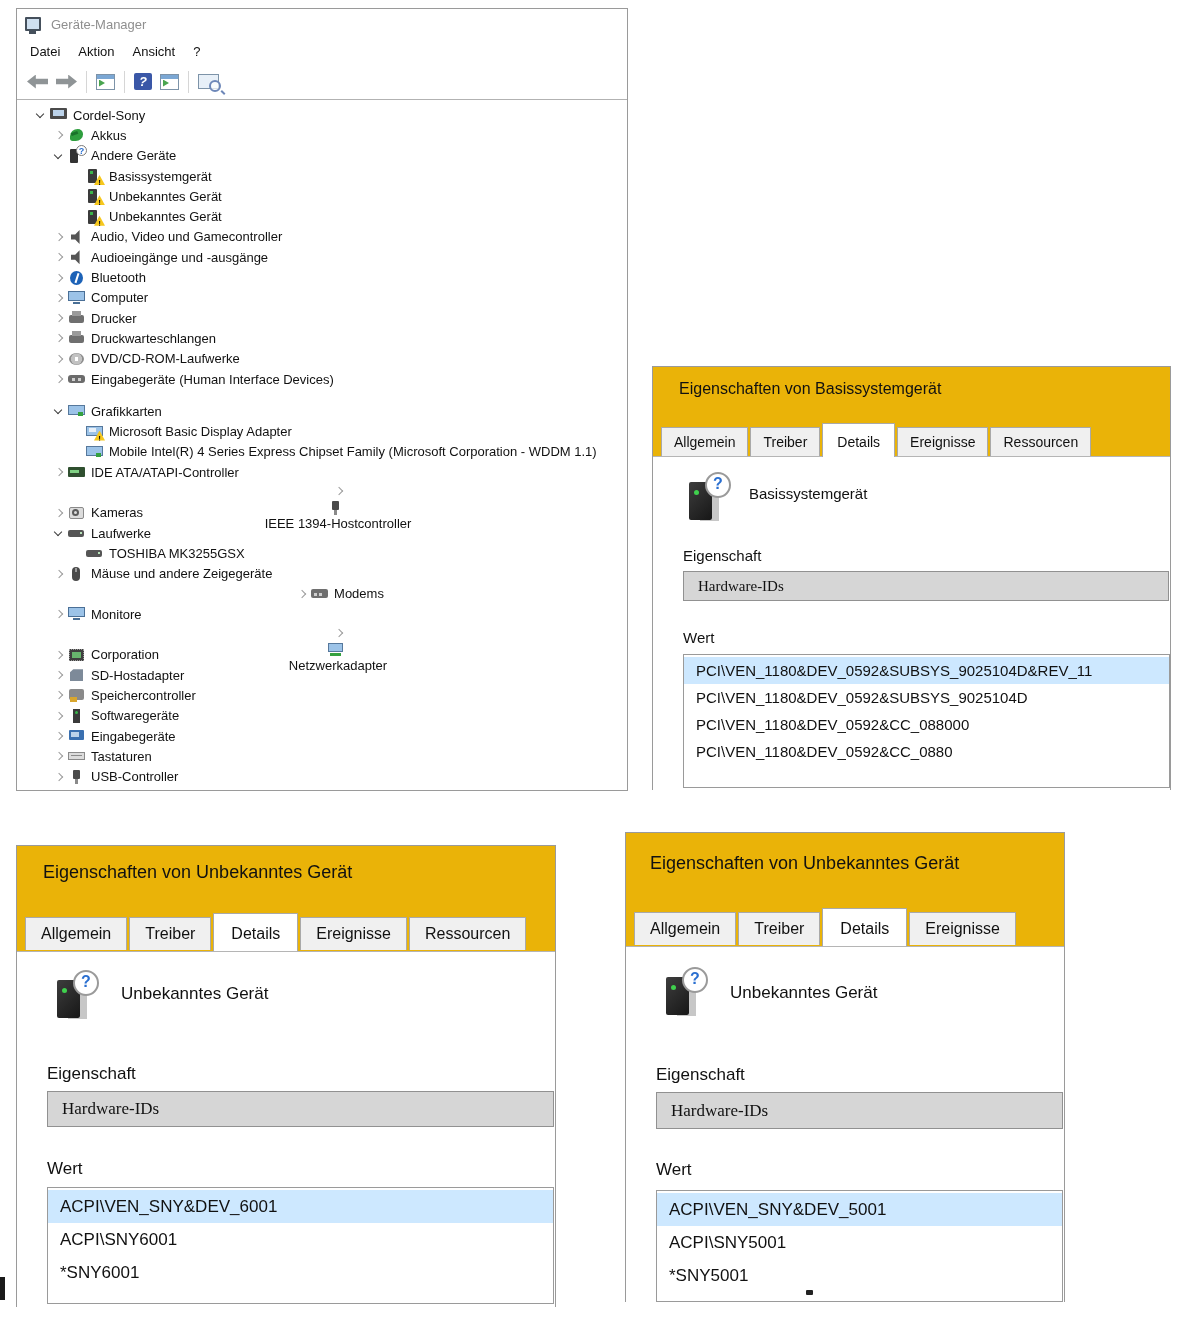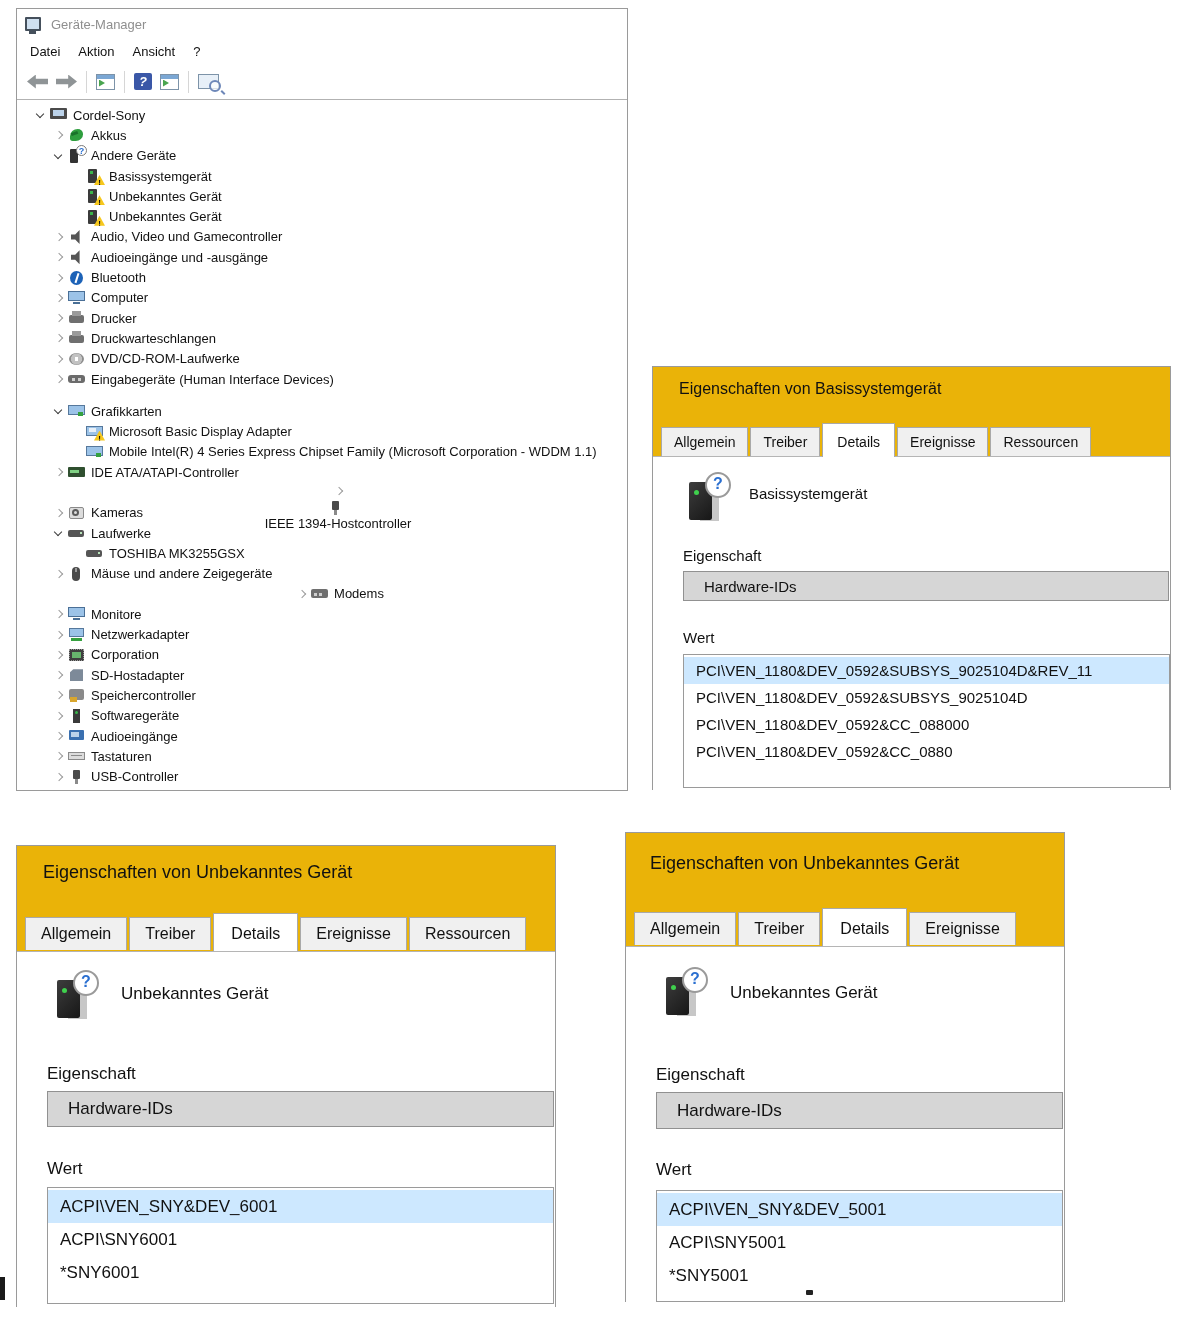--- a/index.html
+++ b/index.html
@@ -98,21 +98,21 @@
   .tab{background:#f0f0f0;border:1px solid #a9a9a9;border-bottom:none;padding:6px 12px;margin-right:2px;font-size:14px;color:#111;position:relative;}
   .tab.active{background:#fff;padding:10px 14px 7px 14px;margin-bottom:-1px;z-index:3;}
   .content{position:absolute;left:0;right:0;bottom:0;background:#fff;border-top:1px solid #b5b5b5;}
   .devicon{position:absolute;width:50px;height:50px;}
   .devicon::before{content:"";position:absolute;left:2px;top:10px;width:23px;height:38px;background:linear-gradient(135deg,#3d3d3d,#171717);border-radius:2px;box-shadow:9px 3px 0 -2px #c7c7c7;}
   .devicon .led{position:absolute;left:7px;top:18px;width:5px;height:5px;background:#3fd04d;border-radius:50%;}
   .devicon .qcircle{position:absolute;left:18px;top:0;width:26px;height:26px;background:#fff;border:2px solid #9a9a9a;border-radius:50%;font-style:normal;}
   .devicon .qcircle::before{content:"?";position:absolute;left:0;right:0;top:1px;text-align:center;color:#2a6fd0;font-weight:bold;font-size:16px;}
   .devname{position:absolute;font-size:15px;color:#111;}
   .flabel{position:absolute;font-size:15px;color:#111;}
-  .combo{position:absolute;background:#d6d6d6;border:1px solid #919191;font-size:15px;color:#111;padding-left:20px;display:flex;align-items:center;}
+  .combo{position:absolute;background:#d6d6d6;border:1px solid #919191;font-size:15px;color:#111;padding-left:14px;display:flex;align-items:center;font-family:Liberation Serif, serif;}
   .listbox{position:absolute;background:#fff;border:1px solid #9a9a9a;overflow:hidden;padding-top:2px;}
   .lrow{height:27px;line-height:27px;padding-left:12px;font-size:15px;color:#111;white-space:nowrap;}
   .lrow.selected{background:#cde8ff;}
   
   .lg .dlg-title{font-size:18px;}
   .lg .tab{font-size:16px;padding:7px 15px;}
   .lg .tab.active{padding:11px 17px 8px 17px;}
   .lg .devname{font-size:17px;}
   .lg .flabel{font-size:17px;}
   .lg .combo{font-size:17px;}
@@ -290,21 +290,21 @@
         <div class="trow" style="padding-left: 32px; justify-content: center;">
           <span class="chev right"></span>
           <span class="ticon modem-icon"></span>
           <span class="tlabel">Modems</span>
         </div>
         <div class="trow" style="padding-left: 32px;">
           <span class="chev right"></span>
           <span class="ticon monitor-icon"></span>
           <span class="tlabel">Monitore</span>
         </div>
-        <div class="trow" style="padding-left: 32px;">
+        <div class="trow" style="padding-left: 32px; flex-direction: column;">
           <span class="chev right"></span>
           <span class="ticon network-icon"></span>
           <span class="tlabel">Netzwerkadapter</span>
         </div>
         <div class="trow" style="padding-left: 32px;">
           <span class="chev right"></span>
           <span class="ticon cpu-icon"></span>
           <span class="tlabel">Corporation</span>
         </div>
         <div class="trow" style="padding-left: 32px;">
@@ -318,21 +318,21 @@
           <span class="tlabel">Speichercontroller</span>
         </div>
         <div class="trow" style="padding-left: 32px;">
           <span class="chev right"></span>
           <span class="ticon software-icon"></span>
           <span class="tlabel">Softwaregeräte</span>
         </div>
         <div class="trow" style="padding-left: 32px;">
           <span class="chev right"></span>
           <span class="ticon system-icon"></span>
-          <span class="tlabel">Audioeingänge</span>
+          <span class="tlabel">Eingabegeräte</span>
         </div>
         <div class="trow" style="padding-left: 32px;">
           <span class="chev right"></span>
           <span class="ticon keyboard-icon"></span>
           <span class="tlabel">Tastaturen</span>
         </div>
         <div class="trow" style="padding-left: 32px;">
           <span class="chev right"></span>
           <span class="ticon usb-icon"></span>
           <span class="tlabel">USB-Controller</span>

